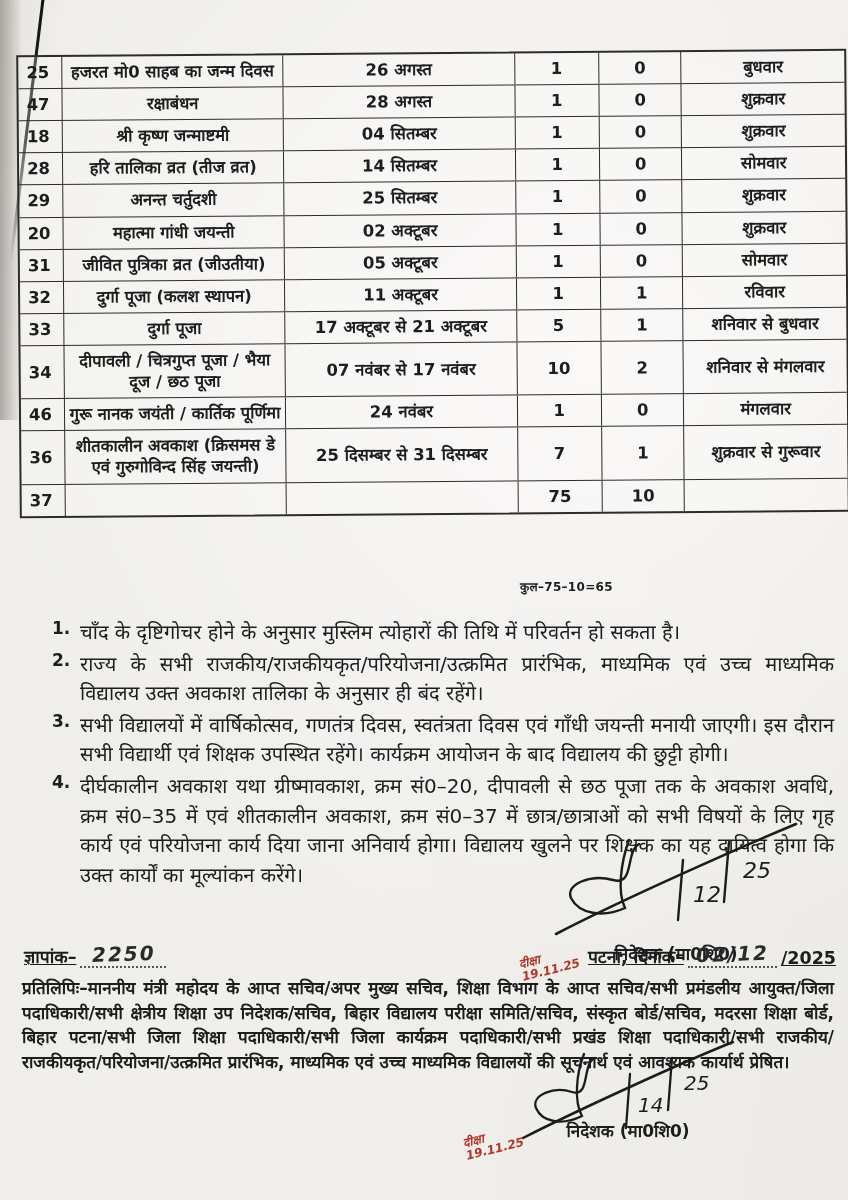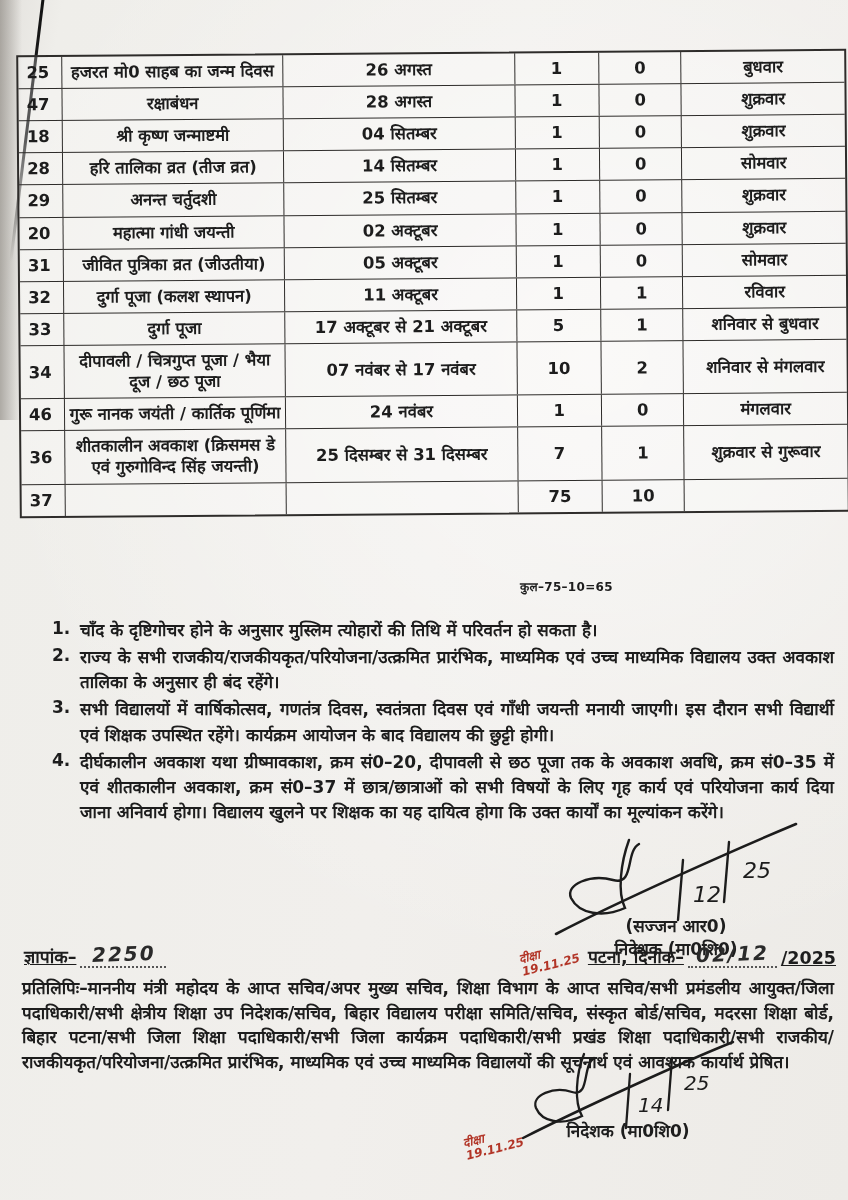--- a/index.html
+++ b/index.html
@@ -52,21 +52,21 @@
   .total-line{
     position:absolute;left:520px;top:578px;
     font-size:12px;font-weight:700;letter-spacing:.3px;
   }
 
   
   .notes{position:absolute;left:52px;top:618px;width:782px;}
   .note{display:flex;margin-bottom:2px;}
   .note-num{flex:0 0 28px;font-size:17px;font-weight:600;}
   .note-text{
-    flex:1;font-size:17px;font-weight:700;line-height:1.48;
+    flex:1;font-size:20px;font-weight:400;line-height:1.48;
     text-align:justify;
   }
 
   
   .sign-block{position:absolute;text-align:center;}
   .sign-top{right:22px;top:822px;width:300px;}
   .sign-bottom{right:90px;top:1040px;width:260px;}
   .sig-svg{display:block;margin:0 auto;}
   .sig-name{font-size:17px;font-weight:700;margin-top:-28px;}
   .sig-title{font-size:17px;font-weight:700;}
@@ -236,21 +236,20 @@
 
   <div class="sign-block sign-top">
     <svg class="sig-svg" width="250" height="120" viewBox="0 0 250 120">
       <path d="M5,112 C70,78 190,25 245,2" stroke="#1c1c1c" stroke-width="2.6" fill="none" stroke-linecap="round"></path>
       <path d="M78,18 C70,40 66,70 74,86 C52,96 28,92 20,76 C14,62 40,52 62,58 C84,64 74,30 88,22" stroke="#1c1c1c" stroke-width="2.4" fill="none" stroke-linecap="round"></path>
       <path d="M132,38 L127,98" stroke="#1c1c1c" stroke-width="2.4" fill="none" stroke-linecap="round"></path>
       <path d="M178,20 L173,80" stroke="#1c1c1c" stroke-width="2.4" fill="none" stroke-linecap="round"></path>
       <text x="142" y="80" font-size="22" font-style="italic" fill="#1c1c1c">12</text>
       <text x="192" y="56" font-size="22" font-style="italic" fill="#1c1c1c">25</text>
     </svg>
-    <div class="sig-name">(सज्जन आर0)</div>
     <div class="sig-title">निदेशक (मा0शि0)</div>
     <div class="red-note red-note-top">
       <span>दीक्षा</span><br>
       <span>19.11.25</span>
     </div>
   </div>
 
   <div class="memo-line">
     <span class="memo-left">
       <span>ज्ञापांक–</span>

